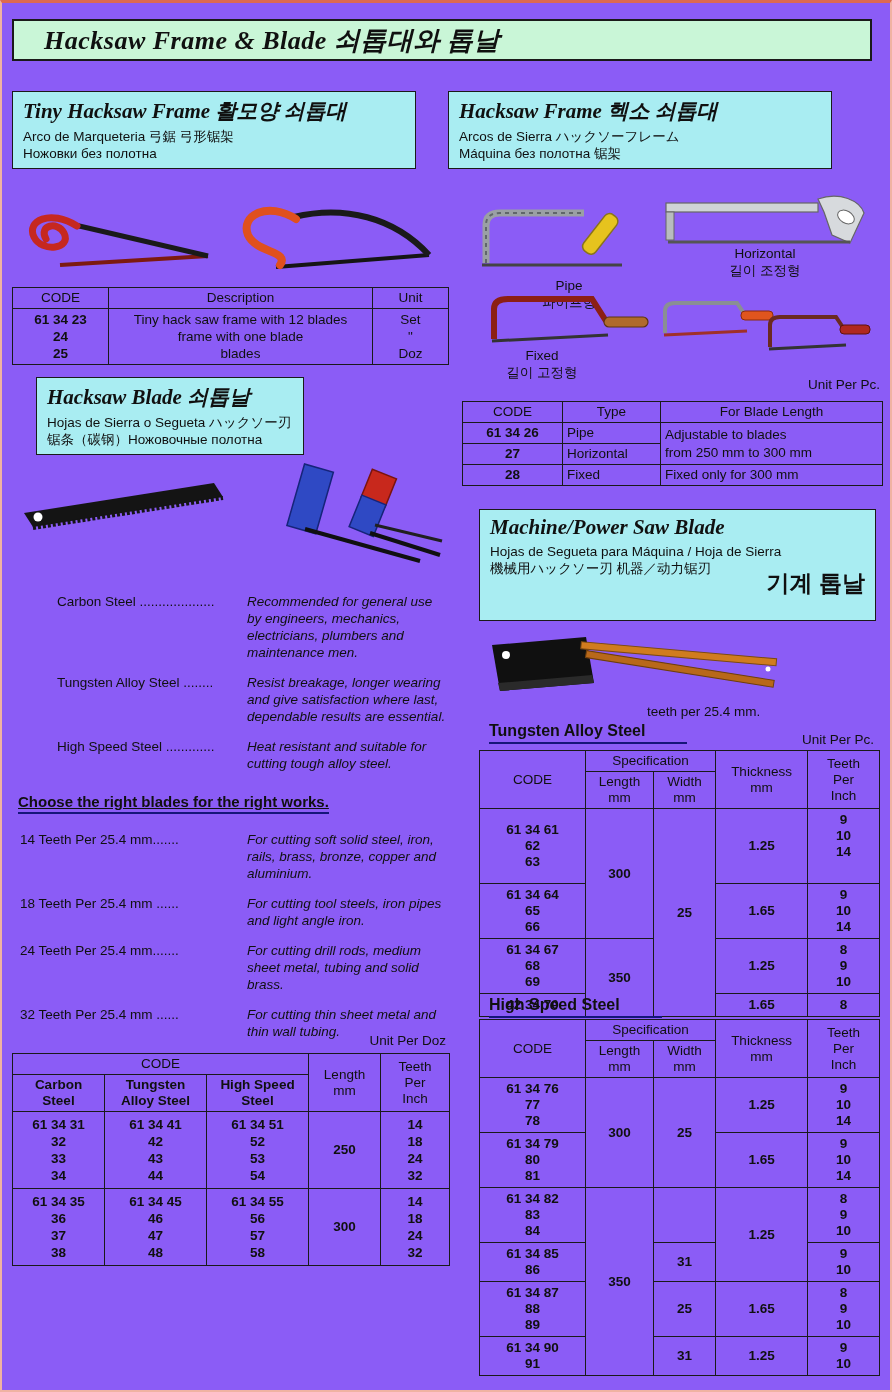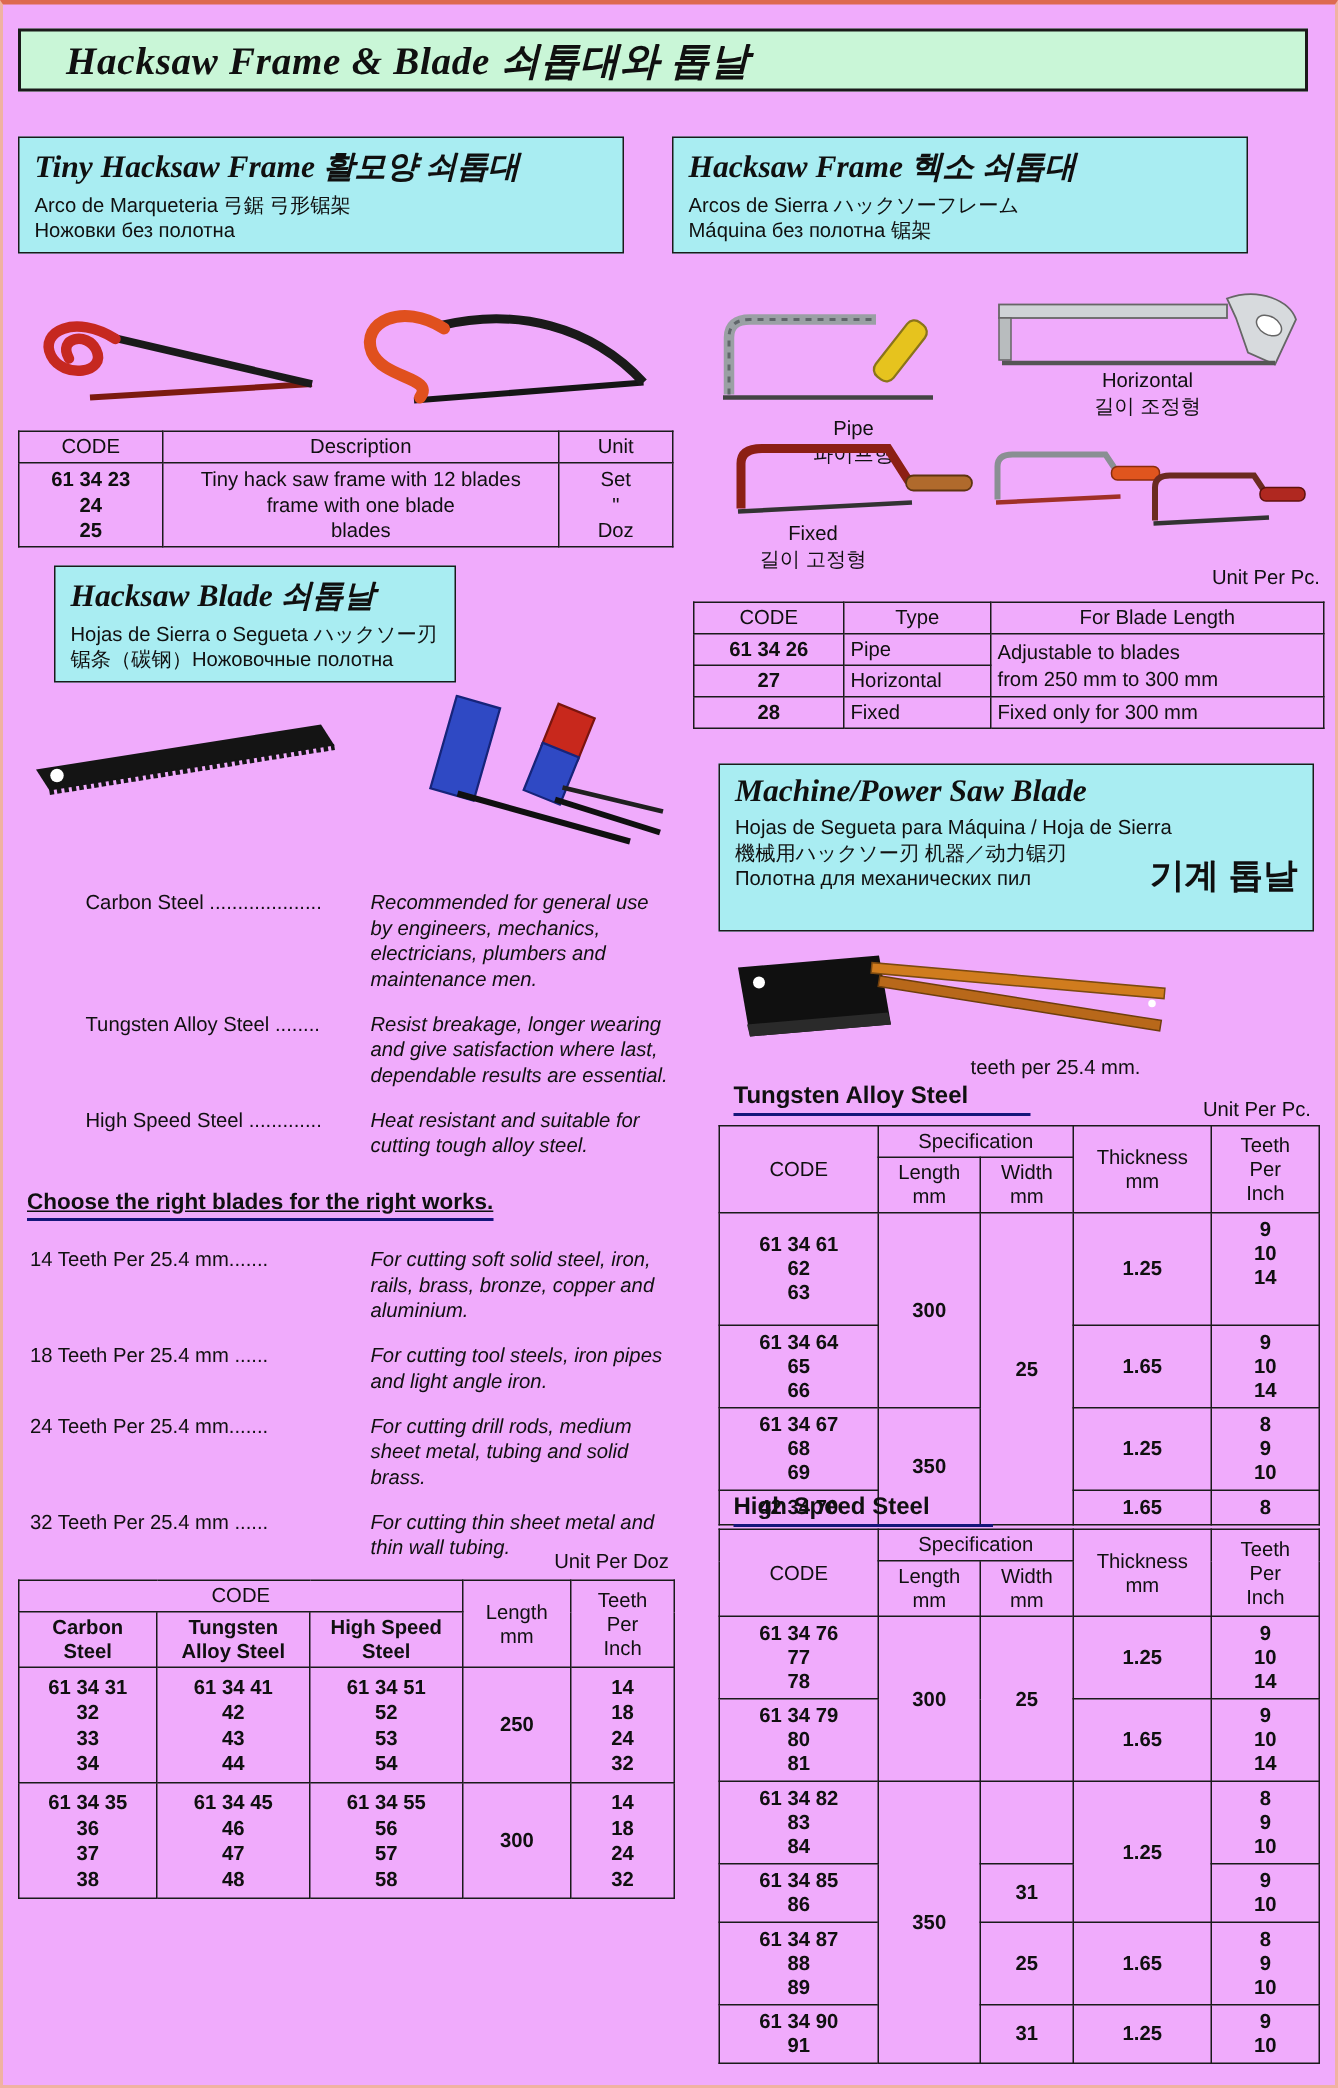--- a/index.html
+++ b/index.html
@@ -1,18 +1,18 @@
 <!DOCTYPE html>
 <html><head>
 <meta charset="utf-8">
 <style>
   * { margin:0; padding:0; box-sizing:border-box; }
   html,body { width:892px; background:#ffffff; }
   body { font-family:"Liberation Sans","DejaVu Sans",sans-serif; color:#101010; }
-  .page { position:relative; width:892px; height:1392px; background:#f0abfc; overflow:hidden;
+  .page { position:relative; width:892px; height:1392px; background:#8b5cf6; overflow:hidden;
           border-top:3px solid #dd6950; border-left:2px solid #f0b2a2; border-right:2px solid #f0b2a2; border-bottom:2px solid #f0b2a2; }
   .abs { position:absolute; }
   .banner { left:10px; top:16px; width:860px; height:42px; background:#c9f6d7; border:2px solid #1a1a1a;
             display:flex; align-items:center; padding-left:30px;
             font-family:"Liberation Serif","DejaVu Serif",serif; font-size:26px; font-weight:bold; font-style:italic; letter-spacing:.5px; }
   .secbox { background:#a9edf2; border:1.5px solid #1a1a1a; padding:5px 10px 6px; }
   .sectitle { font-family:"Liberation Serif","DejaVu Serif",serif; font-size:21px; font-weight:bold; font-style:italic; margin-bottom:3px; white-space:nowrap; }
   .subline { font-size:13.5px; line-height:17px; }
   table { border-collapse:collapse; font-size:13.5px; color:#101010; table-layout:fixed; }
   th,td { border:1px solid #1a1a1a; padding:2px 4px; vertical-align:top; text-align:center; font-weight:normal; line-height:16px; }
@@ -287,21 +287,20 @@
       <td class="left">Fixed</td>
       <td class="left">Fixed only for 300 mm</td>
     </tr>
   </tbody>
     </table>
 
   <div class="abs secbox" style="left:477px;top:506px;width:397px;height:112px">
     <div class="sectitle">Machine/Power Saw Blade</div>
     <div class="subline">Hojas de Segueta para Máquina / Hoja de Sierra</div>
     <div class="subline">機械用ハックソー刃 机器／动力锯刃</div>
-    <div class="subline">Полотна для механических пил</div>
     <div style="position:absolute;right:10px;top:58px;font-size:23px;font-weight:bold">기계 톱날</div>
   </div>
 
   <svg class="abs" style="left:482px;top:628px" width="300" height="72" viewBox="0 0 300 72">
     <polygon points="8,14 102,6 110,52 16,60" fill="#101010"></polygon>
     <polygon points="16,60 110,52 108,44 14,52" fill="#2a2a2a"></polygon>
     <circle cx="22" cy="24" r="4" fill="#ffffff"></circle>
     <g transform="rotate(5 180 30)">
       <rect x="96" y="18" width="196" height="7" fill="#d07c1e" stroke="#7c4a10" stroke-width="1"></rect>
     </g>

